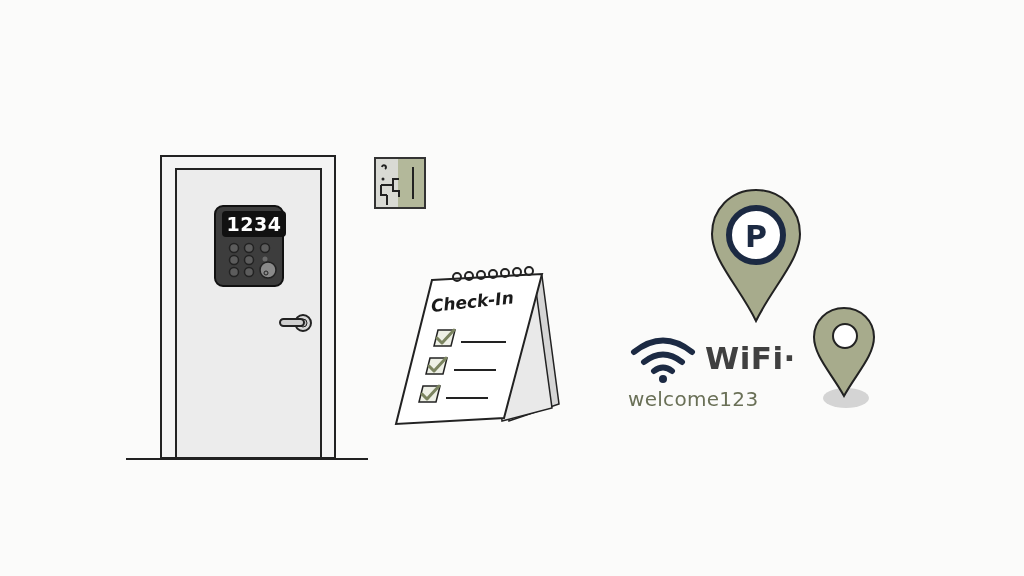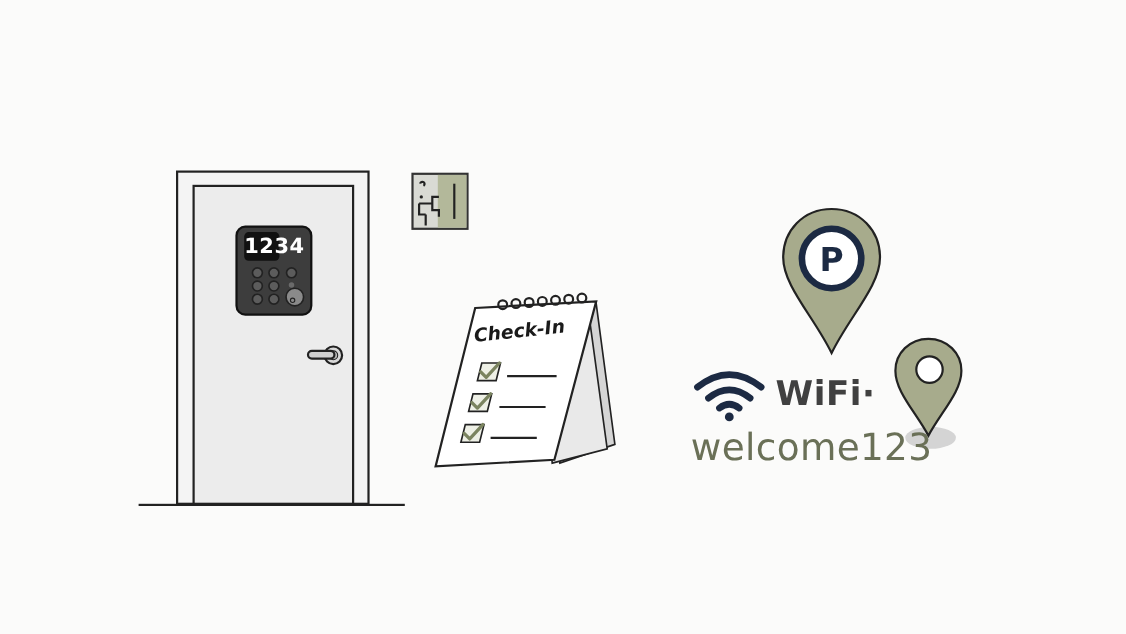--- a/index.html
+++ b/index.html
@@ -5,39 +5,39 @@
     html, body { margin: 0; padding: 0; }
     body {
       width: 1024px; height: 576px; overflow: hidden;
       background: #fbfbfa;
       position: relative;
       font-family: "Liberation Sans", sans-serif;
     }
     .abs { position: absolute; }
     svg { display: block; overflow: visible; }
     .keypad-code {
-      position: absolute; left: 222px; top: 211px; width: 32px; height: 26px;
+      position: absolute; left: 222px; top: 211px; width: 64px; height: 26px;
       background: #111; border-radius: 4px;
       color: #fff; font-family: "DejaVu Sans", sans-serif; font-weight: bold;
       font-size: 19px; line-height: 26px; text-align: center; letter-spacing: 0.5px;
     }
     .checkin-title {
       position: absolute; left: 430px; top: 296px;
       font-family: "DejaVu Sans", sans-serif; font-style: italic; font-weight: bold;
       font-size: 17px; color: #1a1a1a; transform: rotate(-6deg); transform-origin: left top;
       white-space: nowrap;
     }
     .wifi-label {
       position: absolute; left: 705px; top: 340px;
       font-family: "DejaVu Sans", sans-serif; font-weight: bold; font-size: 31px;
       color: #404040; white-space: nowrap; letter-spacing: 0.5px;
     }
     .wifi-password {
       position: absolute; left: 628px; top: 387px;
-      font-family: "DejaVu Sans", sans-serif; font-size: 34px;
+      font-family: "DejaVu Sans", sans-serif; font-size: 20px;
       color: #6a7057; white-space: nowrap; letter-spacing: 0.3px;
     }
     .parking-letter {
       position: absolute; left: 738px; top: 217px; width: 36px; height: 40px;
       font-family: "DejaVu Sans", sans-serif; font-weight: bold; font-size: 30px;
       color: #1c2a43; text-align: center; line-height: 40px;
     }
   </style>
 </head>
 <body>

